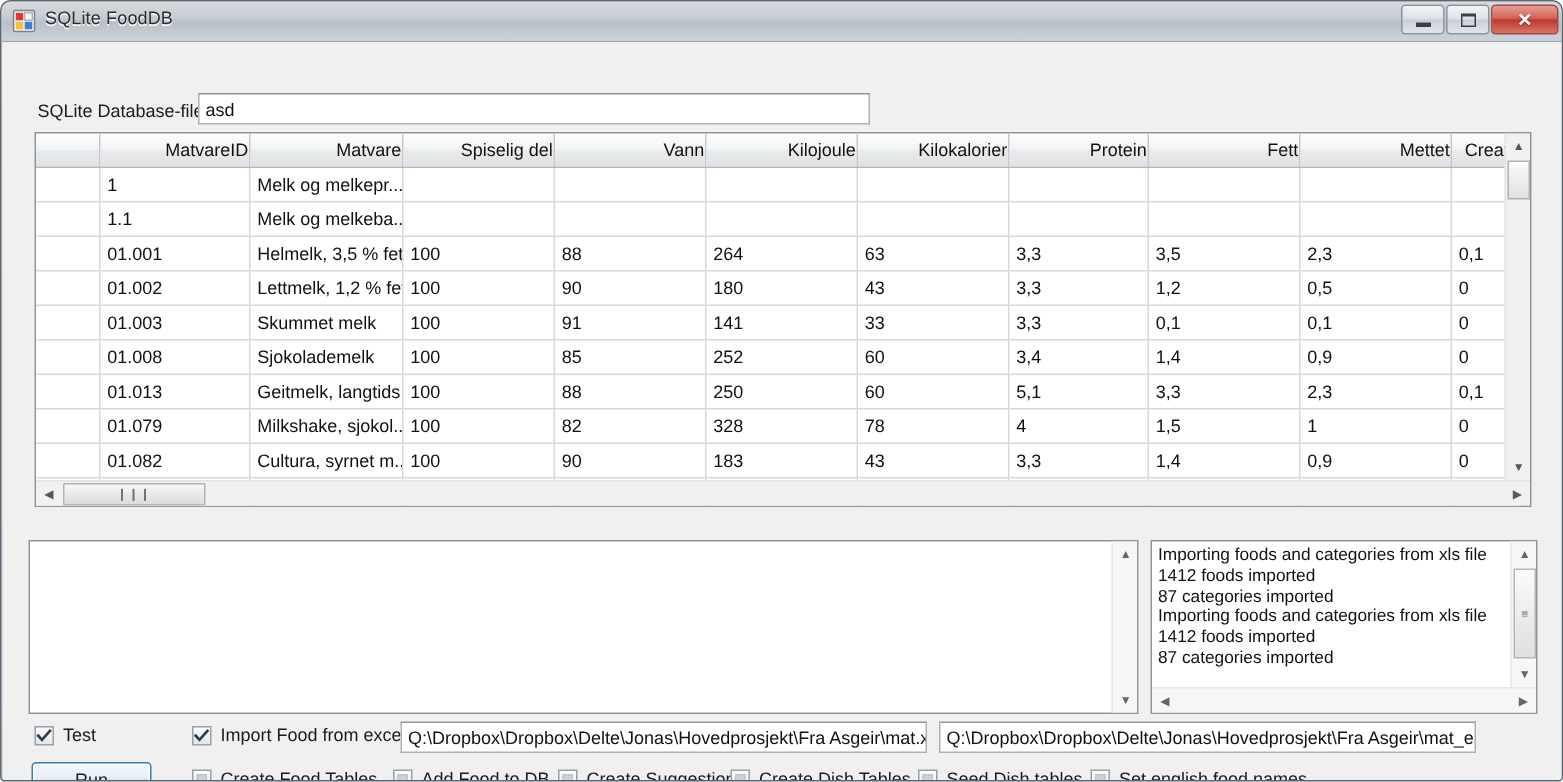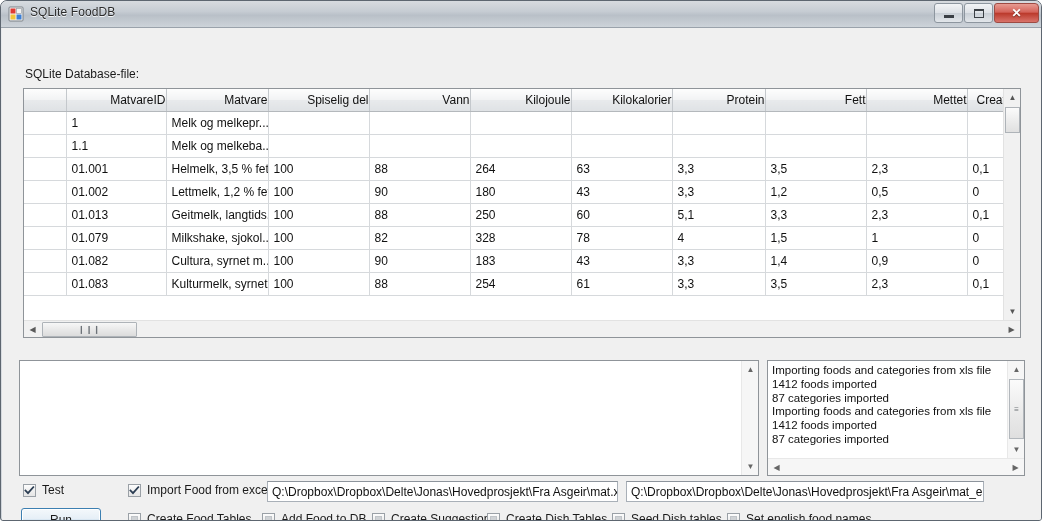--- a/index.html
+++ b/index.html
@@ -299,20 +299,21 @@
       <div class="win-btn">
         <i class="glyph-max"></i>
       </div>
       <div class="win-btn close">✕</div>
     </div>
   </div>
 
   <div class="client">
 
     <div class="lbl-db">SQLite Database-file:</div>
+    <input class="input-db" value="asd" style="">
 
     <div class="grid">
       <table class="dg">
         <colgroup>
           <col style="width:42px">
           <col style="width:100px">
           <col style="width:102px">
           <col style="width:101px">
           <col style="width:101px">
           <col style="width:101px">
@@ -385,20 +386,46 @@
             <td>90</td>
             <td>180</td>
             <td>43</td>
             <td>3,3</td>
             <td>1,2</td>
             <td>0,5</td>
             <td>0</td>
           </tr>
           <tr>
             <td class="rowhdr"></td>
+            <td>01.003</td>
+            <td>Skummet melk</td>
+            <td>100</td>
+            <td>91</td>
+            <td>141</td>
+            <td>33</td>
+            <td>3,3</td>
+            <td>0,1</td>
+            <td>0,1</td>
+            <td>0</td>
+          </tr>
+          <tr>
+            <td class="rowhdr"></td>
+            <td>01.008</td>
+            <td>Sjokolademelk</td>
+            <td>100</td>
+            <td>85</td>
+            <td>252</td>
+            <td>60</td>
+            <td>3,4</td>
+            <td>1,4</td>
+            <td>0,9</td>
+            <td>0</td>
+          </tr>
+          <tr>
+            <td class="rowhdr"></td>
             <td>01.013</td>
             <td>Geitmelk, langtids...</td>
             <td>100</td>
             <td>88</td>
             <td>250</td>
             <td>60</td>
             <td>5,1</td>
             <td>3,3</td>
             <td>2,3</td>
             <td>0,1</td>

